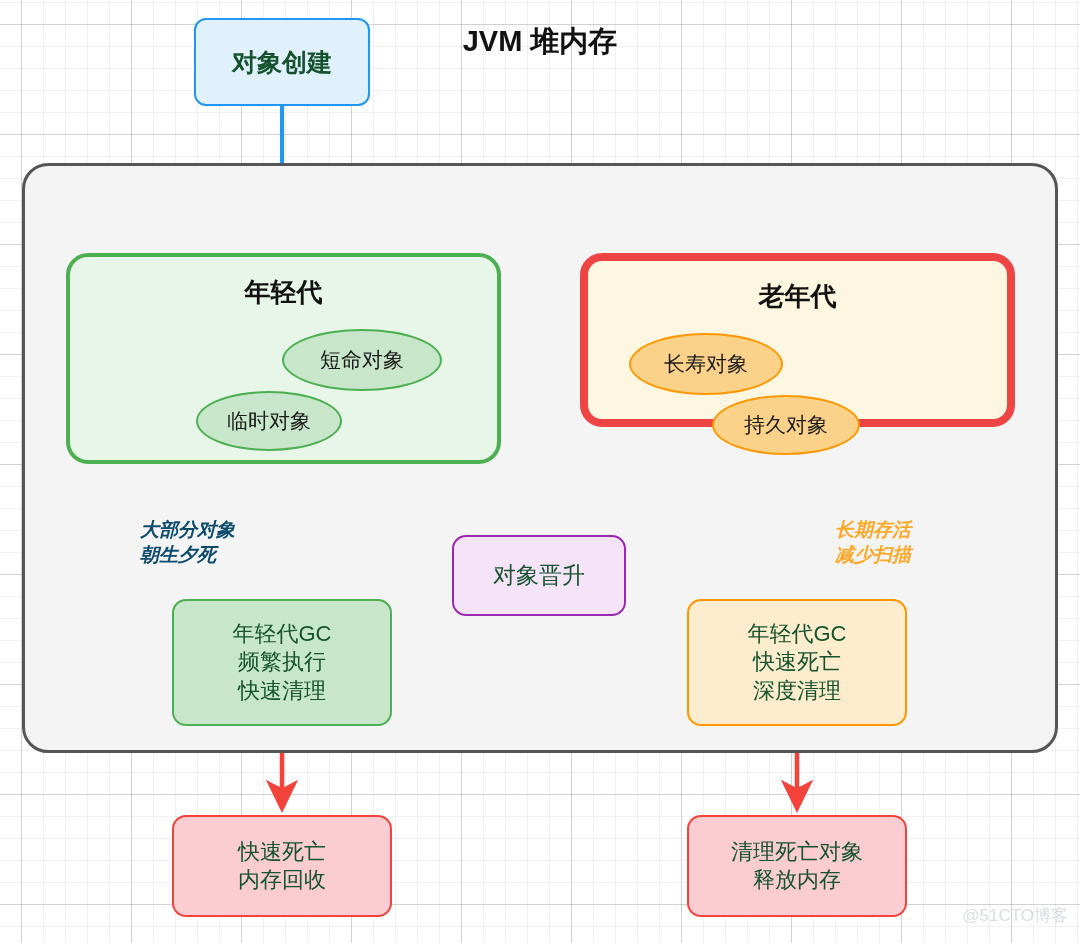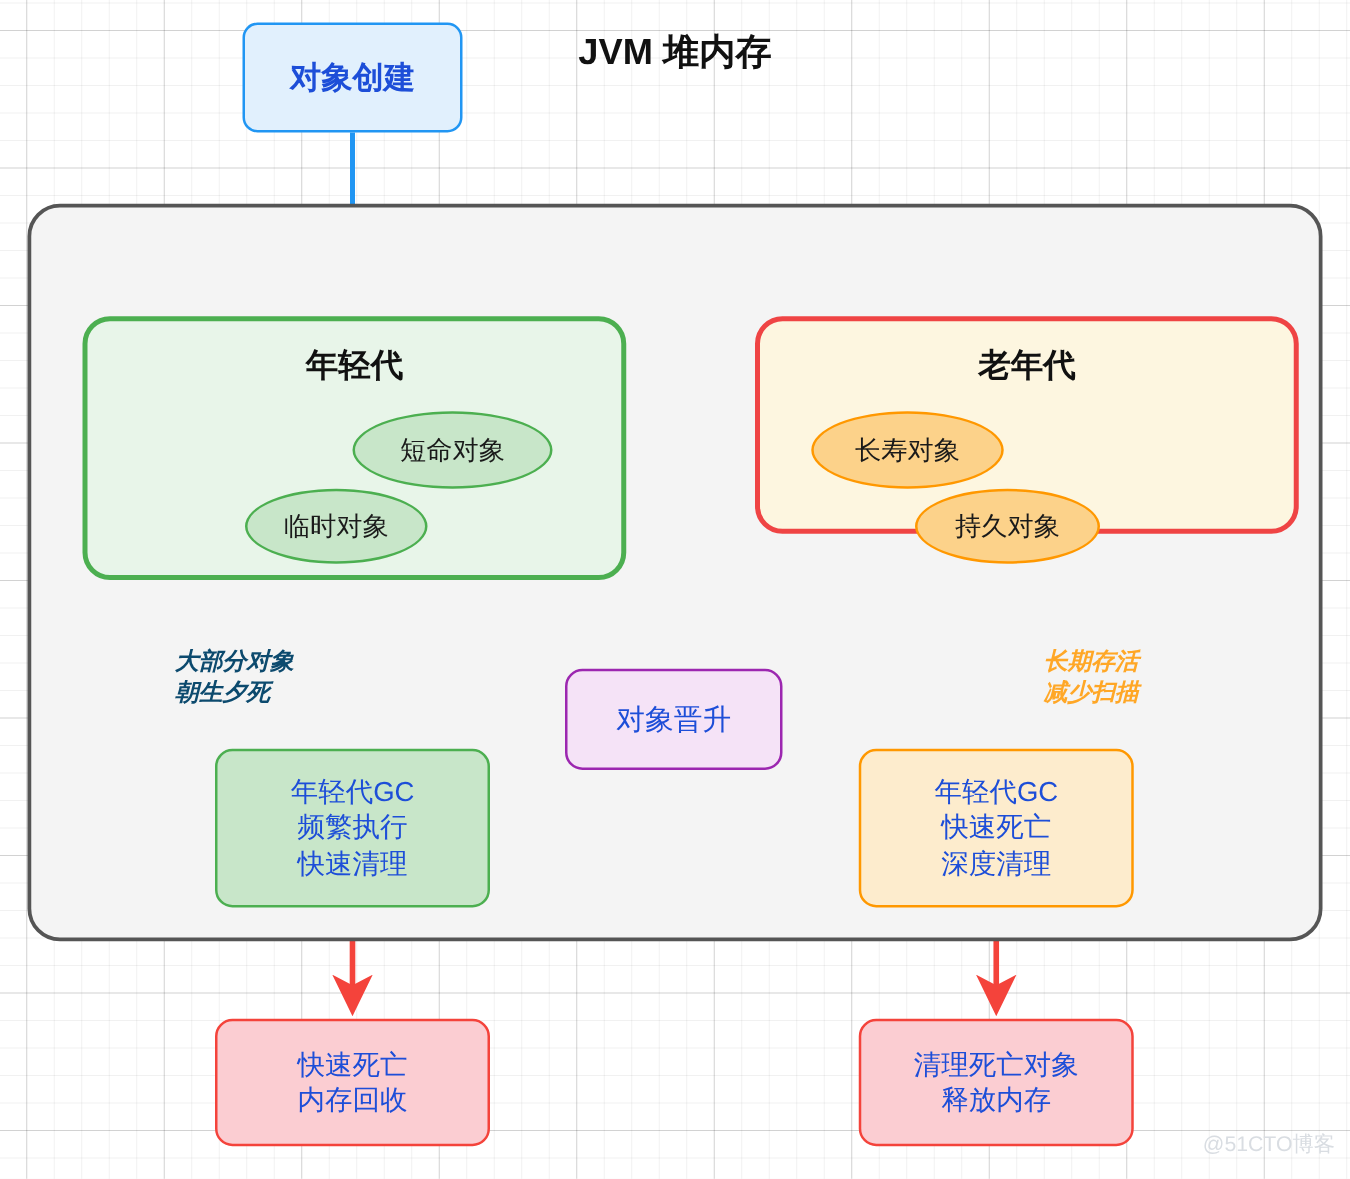--- a/index.html
+++ b/index.html
@@ -28,21 +28,21 @@
   }
 
   .node {
     position: absolute;
     box-sizing: border-box;
     display: flex;
     flex-direction: column;
     align-items: center;
     justify-content: center;
     text-align: center;
-    color: #1d4ed8;
+    color: #14532d;
     line-height: 1.28;
     z-index: 5;
   }
 
   
   #object-creation {
     left: 194px; top: 18px; width: 176px; height: 88px;
     background: #e1f0fd;
     border: 2.5px solid #2196f3;
     border-radius: 12px;
@@ -76,23 +76,23 @@
     box-sizing: border-box;
     border-radius: 22px;
     z-index: 3;
   }
   #young-gen {
     left: 66px; top: 253px; width: 435px; height: 211px;
     background: #e8f5e9;
     border: 4px solid #4caf50;
   }
   #old-gen {
-    left: 604px; top: 253px; width: 435px; height: 174px;
+    left: 580px; top: 253px; width: 435px; height: 174px;
     background: #fdf6e0;
-    border: 4px solid #ef4444;
+    border: 8px solid #ef4444;
   }
   .gen-title {
     position: absolute;
     left: 0; right: 0; top: 18px;
     text-align: center;
     font-size: 26px;
     font-weight: bold;
     color: #111;
   }
   .ellipse {

